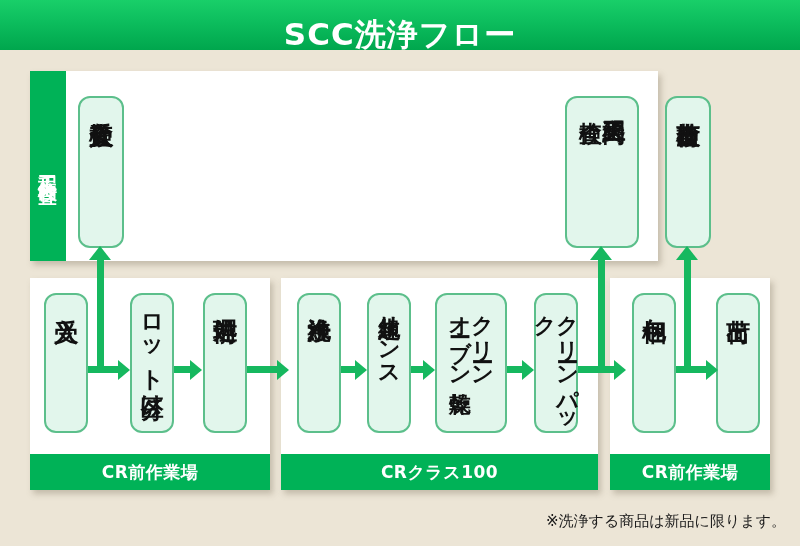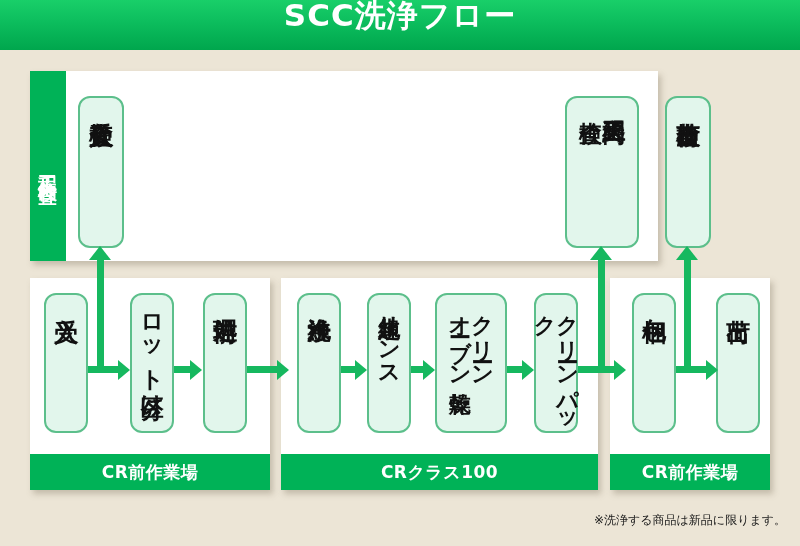--- a/index.html
+++ b/index.html
@@ -9,21 +9,21 @@
     font-family:"DejaVu Sans","Liberation Sans",sans-serif;
     overflow:hidden;
     position:relative;
   }
   #root{position:relative;width:800px;height:546px;}
 
   
   .title-bar{
     position:absolute;left:0;top:0;width:800px;height:50px;
     background:linear-gradient(180deg,#19cf69 0%,#0cbd5d 45%,#00a64d 100%);
-    display:flex;align-items:flex-start;justify-content:center;
+    display:flex;align-items:flex-end;justify-content:center;
   }
   .title-text{
     color:#ffffff;font-size:31px;font-weight:bold;letter-spacing:1px;
     font-family:"DejaVu Sans","Liberation Sans",sans-serif;
     line-height:1;
   }
 
   
   .card{
     position:absolute;background:#ffffff;
@@ -79,21 +79,21 @@
   .arrow-h{position:absolute;width:0;height:0;
     border-top:10px solid transparent;border-bottom:10px solid transparent;
     border-left:12px solid #16b85f;}
   .arrow-up{position:absolute;width:0;height:0;
     border-left:11px solid transparent;border-right:11px solid transparent;
     border-bottom:14px solid #16b85f;}
 
   
   #footnote{
     position:absolute;right:14px;top:512px;
-    font-size:12px;color:#1a1a1a;font-weight:normal;
+    font-size:15px;color:#1a1a1a;font-weight:normal;
     letter-spacing:0px;
   }
 </style>
 </head>
 <body>
 
 <div id="root">
 
   <div class="title-bar">
     <div class="title-text">SCC洗浄フロー</div>

